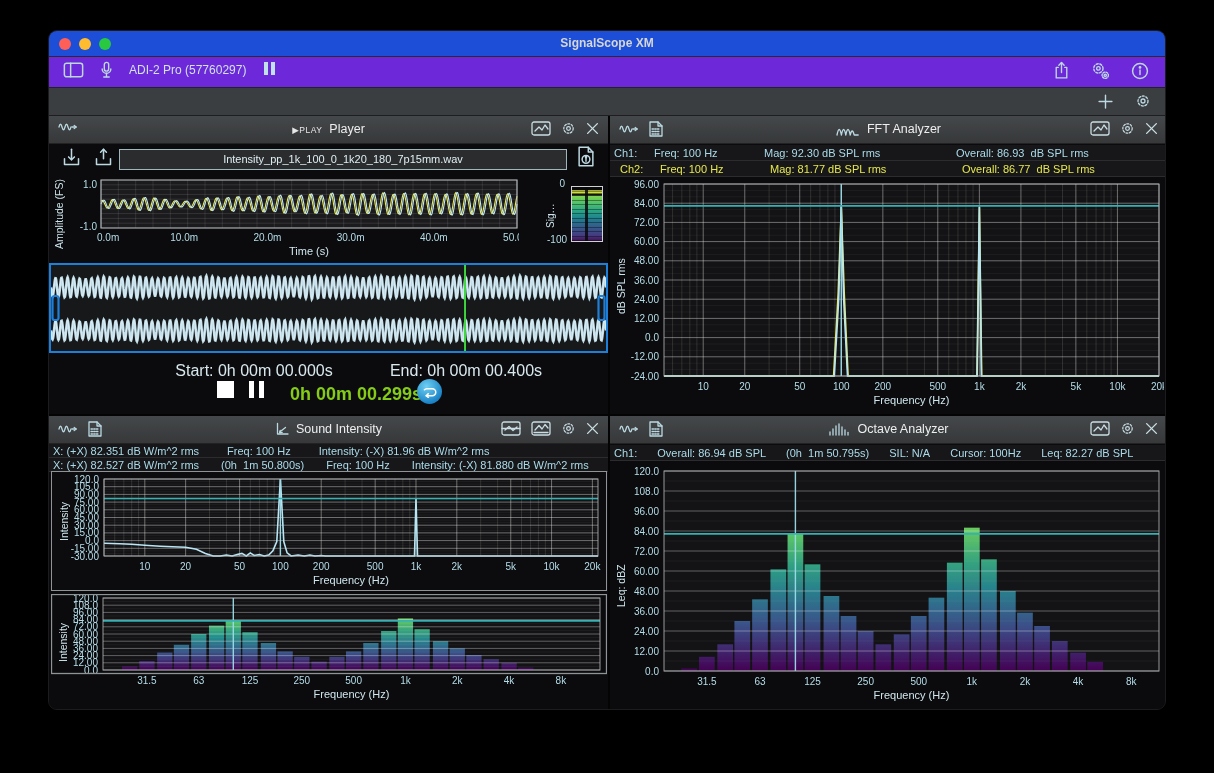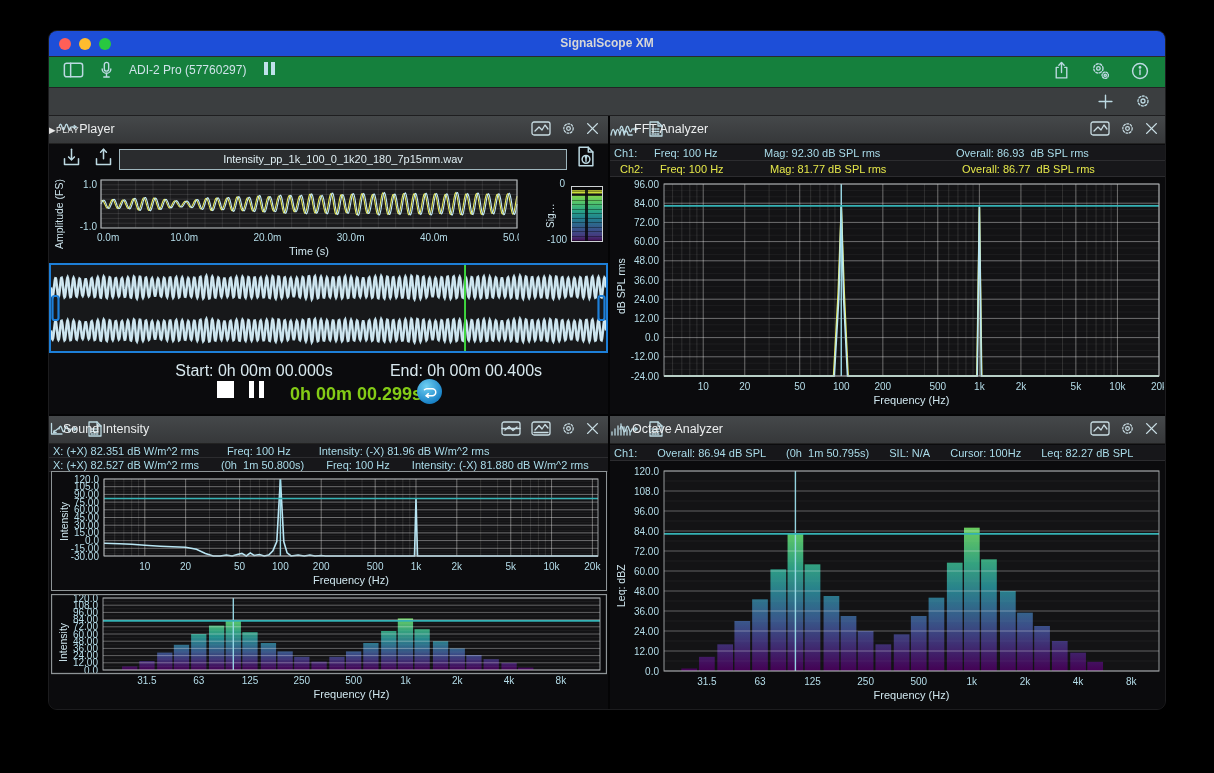--- a/index.html
+++ b/index.html
@@ -9,21 +9,21 @@
     background:#101012; border-radius:9px; overflow:hidden; border:1px solid #1c1c1e; }
   
   .titlebar { position:absolute; left:0; top:0; right:0; height:26px; background:#1d4ed8;
     border-bottom:1px solid #2a2a2c; }
   .lights { position:absolute; left:10px; top:7px; display:flex; gap:8px; }
   .light { width:12px; height:12px; border-radius:50%; }
   .light.r { background:#ff5f57; } .light.y { background:#febc2e; } .light.g { background:#28c840; }
   .win-title { position:absolute; left:0; right:0; top:5px; text-align:center; color:#d6d6d6;
     font-size:12px; font-weight:bold; }
   
-  .toolbar { position:absolute; left:0; top:26px; right:0; height:31px; background:#15803d;
+  .toolbar { position:absolute; left:0; top:26px; right:0; height:31px; background:#6d28d9;
     border-bottom:1px solid #232325; }
   .tb-left { position:absolute; left:14px; top:4px; display:flex; align-items:center; gap:16px; }
   .tb-right { position:absolute; right:16px; top:4px; display:flex; align-items:center; gap:20px; }
   .device-label { color:#cfe3ea; font-size:12px; }
   .icon { color:#bcd9e2; display:inline-flex; align-items:center; justify-content:center; }
   .icon svg { stroke:currentColor; fill:none; stroke-width:1.3; stroke-linecap:round; stroke-linejoin:round; }
   .pause-glyph span { display:inline-block; width:3.5px; height:13px; background:#bfe2ec; margin:0 1.8px; }
   
   .mt-bar { position:absolute; left:0; top:57px; right:0; height:28px; background:#3b3e40;
     border-bottom:1px solid #1e1e20; }
@@ -31,22 +31,22 @@
     gap:8px; color:#e9edee; font-size:12.5px; align-items:center; }
   .mt-right { position:absolute; right:14px; top:5px; display:flex; gap:22px; align-items:center; }
   
   .content { position:absolute; left:0; top:85px; right:0; bottom:0; background:#0b0b0d; }
   .v-div { position:absolute; left:559px; top:0; width:2px; bottom:0; background:#040405; }
   .h-div { position:absolute; left:0; right:0; top:298px; height:2px; background:#040405; }
   
   .phdr { position:absolute; height:28px; background:linear-gradient(#45484a,#36383a);
     border-bottom:1px solid #222; }
   .phdr .pleft { position:absolute; left:9px; top:5px; display:flex; gap:10px; align-items:center; }
-  .phdr .ptitle { position:absolute; left:0; right:0; top:6px; display:flex; justify-content:flex-start;
-    align-items:center; color:#eceeef; font-size:12.5px; }
+  .phdr .ptitle { position:absolute; left:0; right:0; top:6px; display:flex; justify-content:center;
+    gap:7px; align-items:center; color:#eceeef; font-size:12.5px; }
   .phdr .pright { position:absolute; right:9px; top:5px; display:flex; gap:10px; align-items:center; }
   .badge { font-size:8.5px; color:#e8e8e8; letter-spacing:0.5px; margin-top:2px; }
   
   .readout { position:absolute; background:#17171a; border-bottom:1px solid #2c2c2f;
     font-size:11px; display:flex; align-items:center; white-space:pre; overflow:hidden; }
   .cyan { color:#a9dbe9; } .yellow { color:#e6e84a; }
   
   .file-row { position:absolute; left:0; top:28px; width:559px; height:30px; }
   .file-box { position:absolute; left:70px; top:5px; width:448px; height:21px; background:#2a2c2e;
     border:1px solid #9fb6bd; color:#dfeef3; font-size:11px; text-align:center; line-height:19px;

